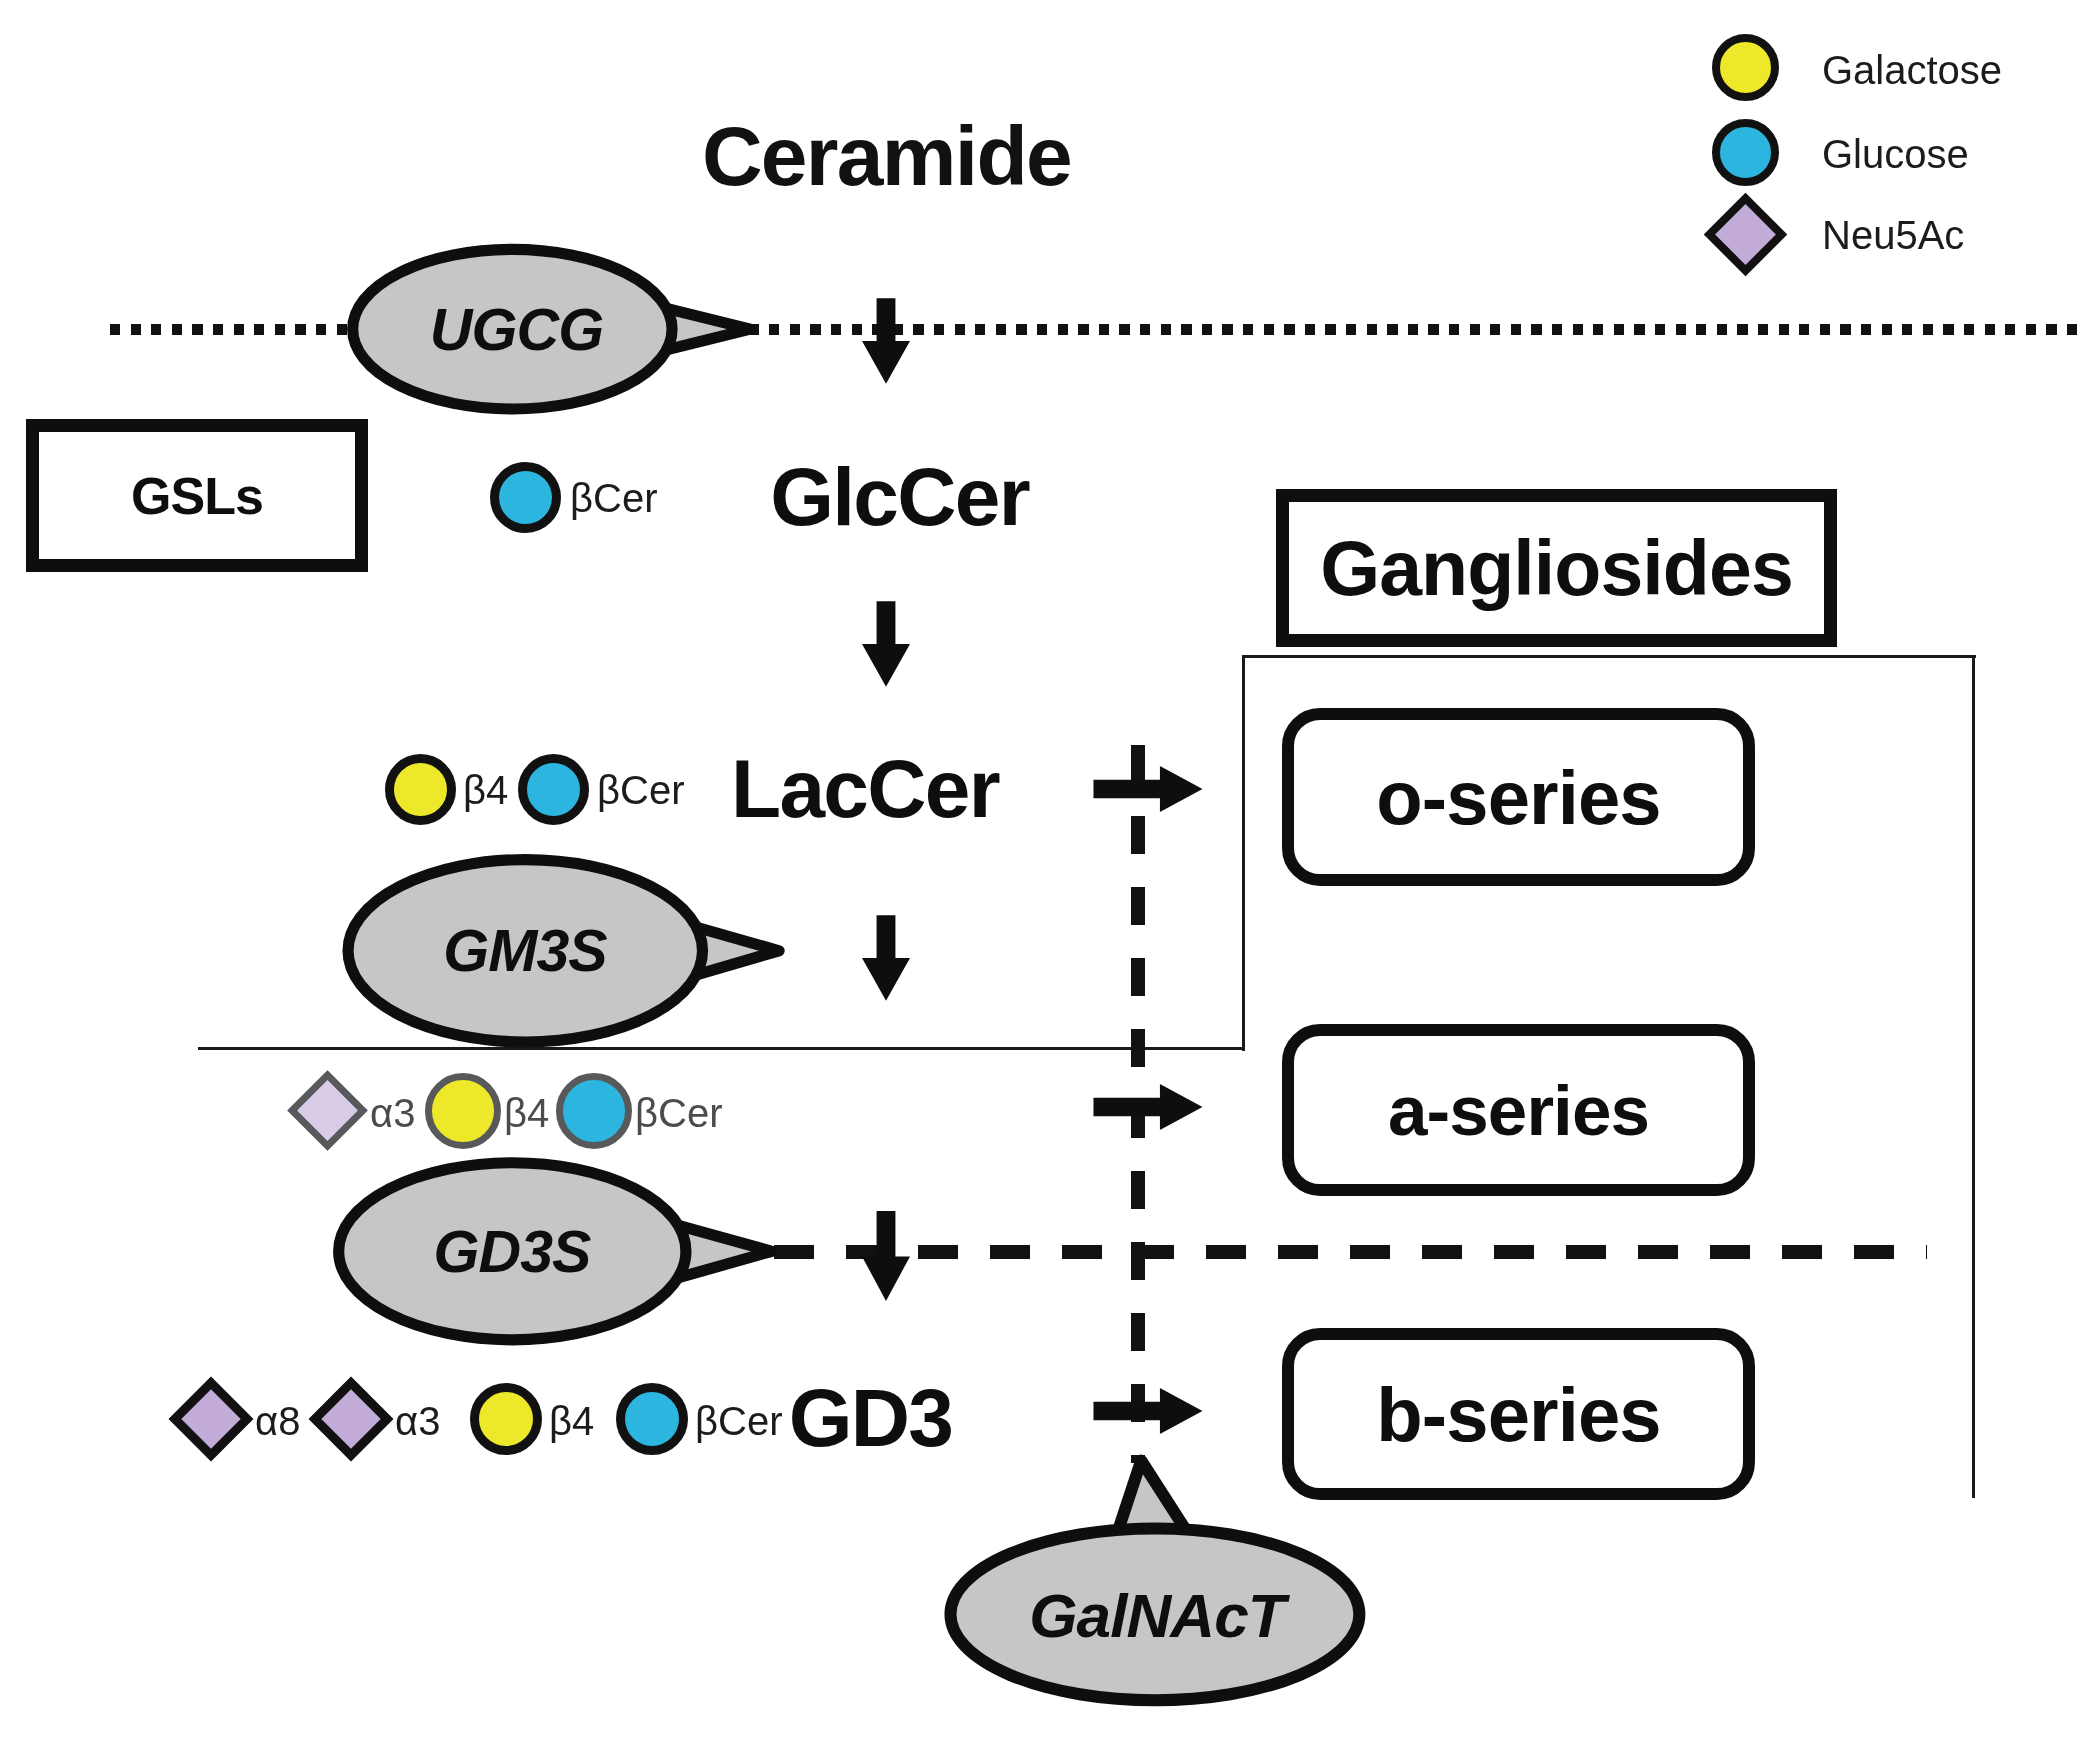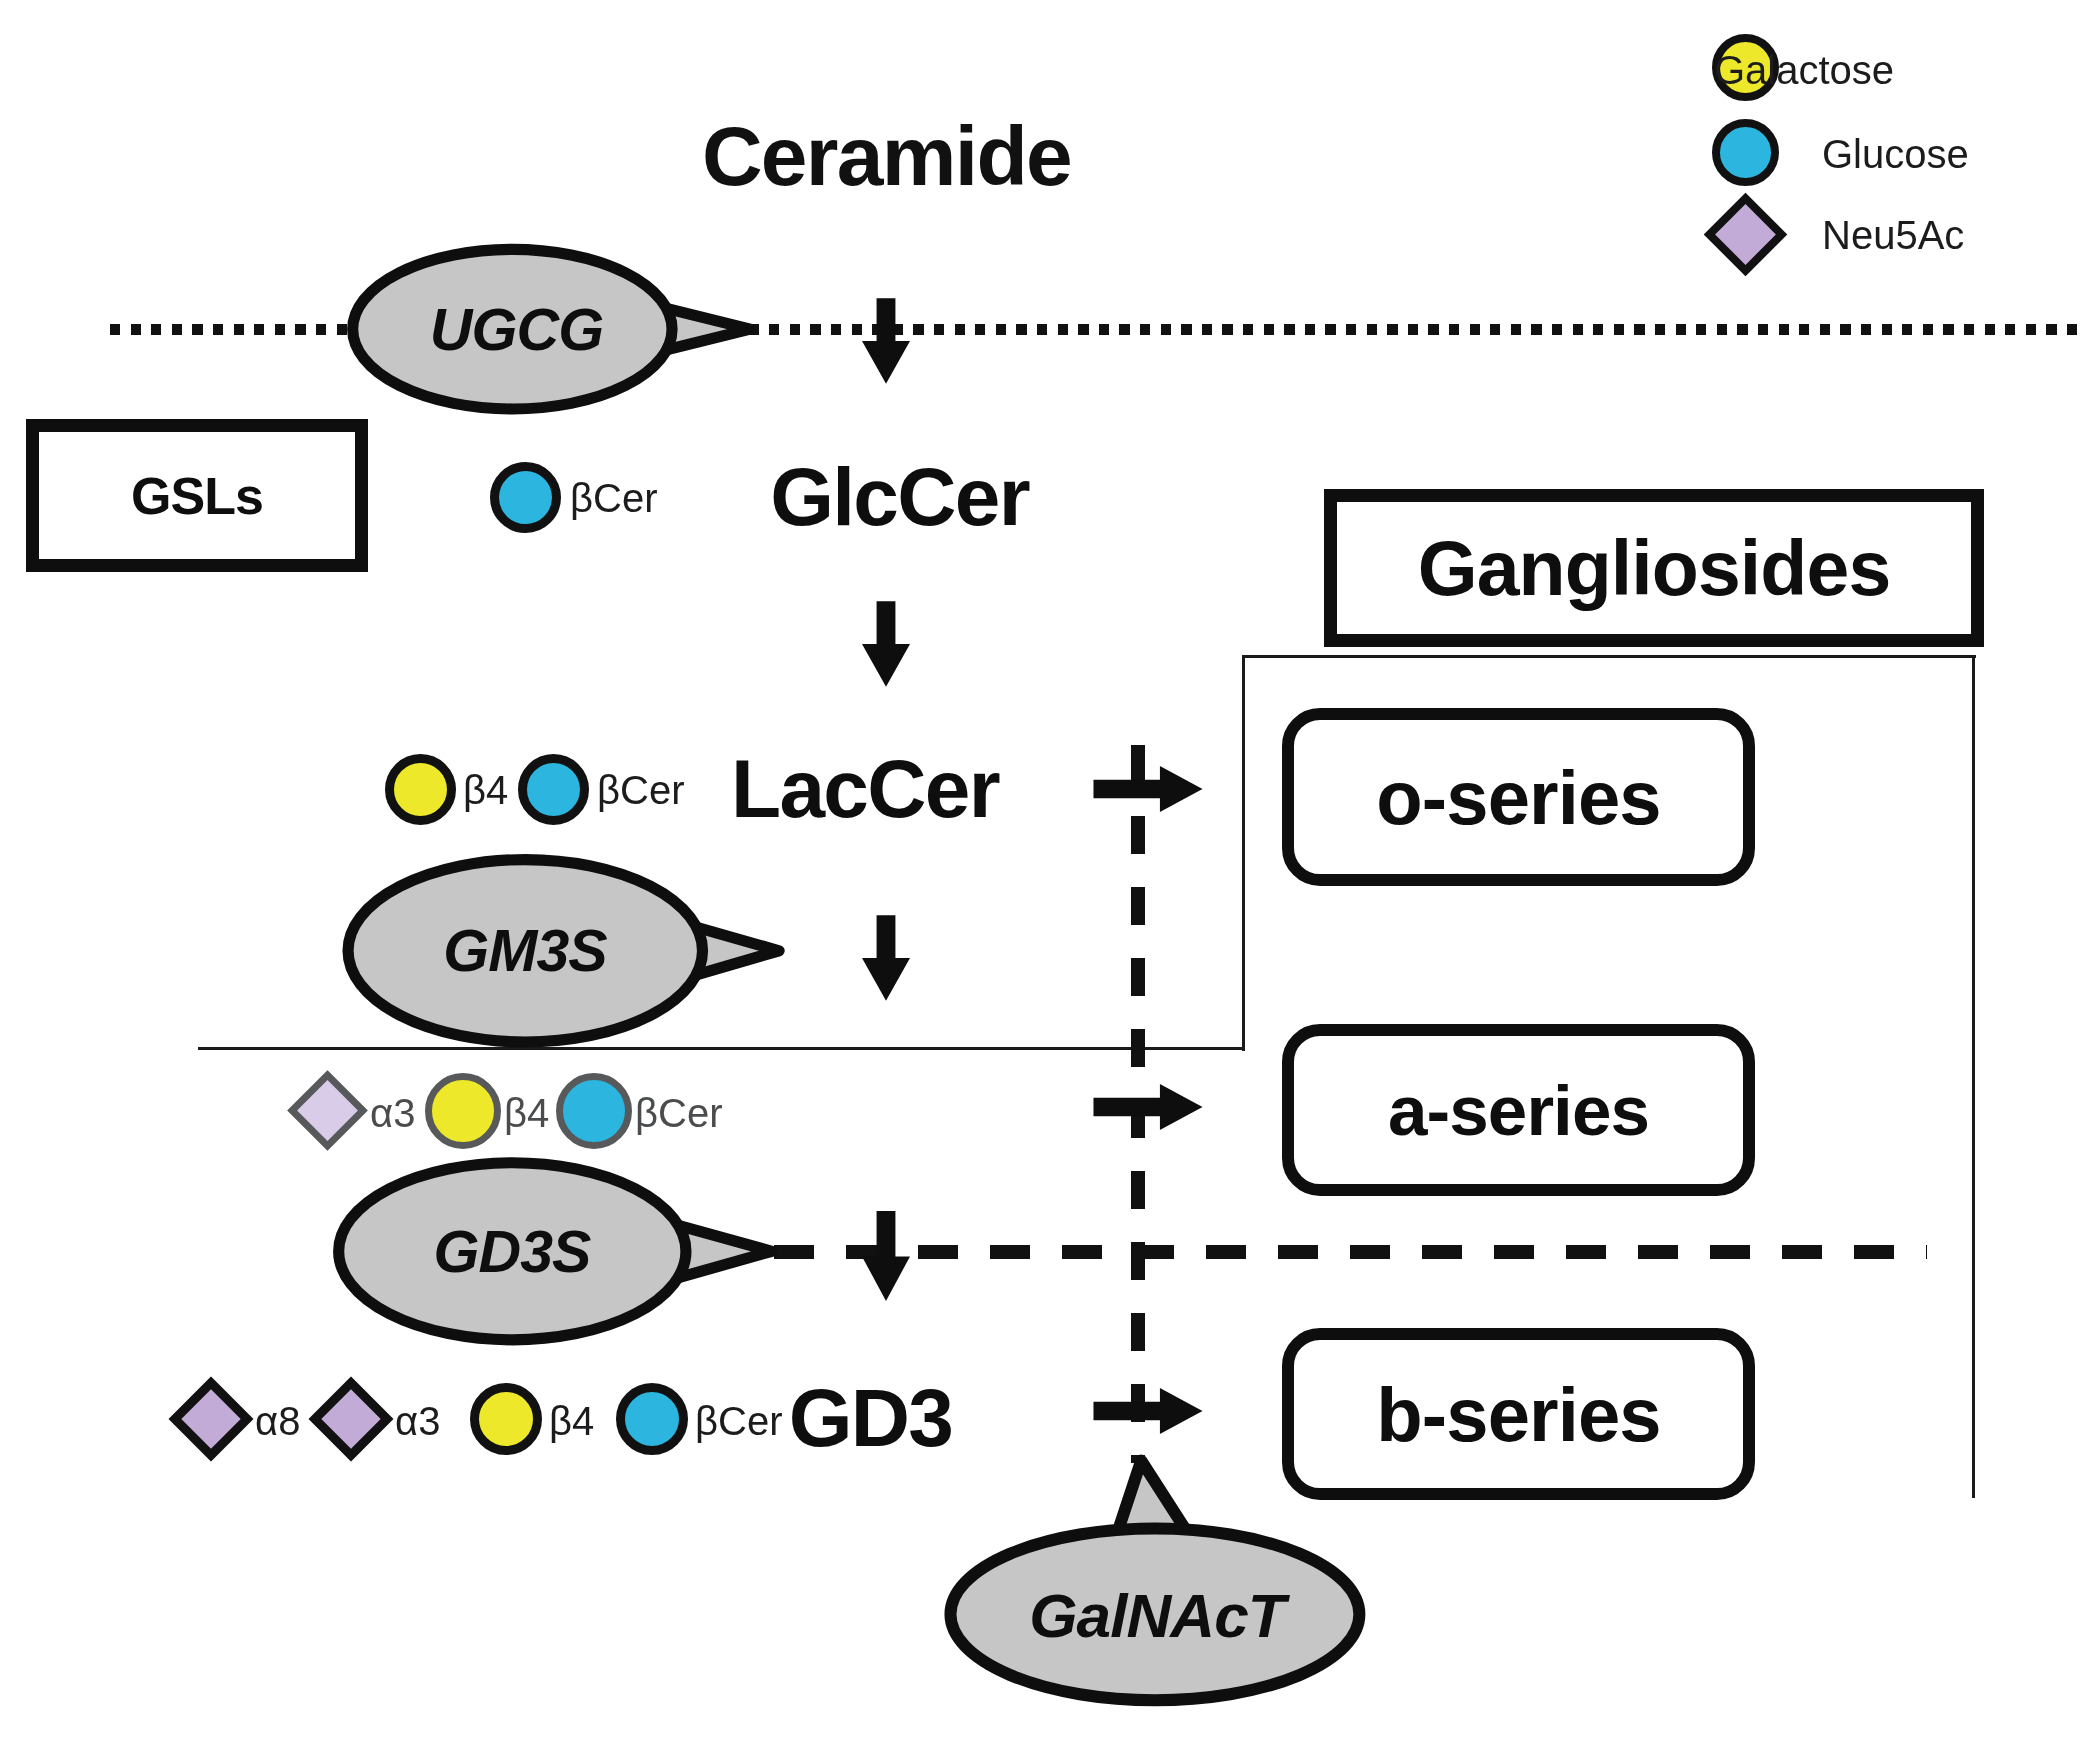--- a/index.html
+++ b/index.html
@@ -35,21 +35,21 @@
   <div class="abs thin-line" style="left:1242px;top:655px;width:3.4px;height:396px;"></div>
   <div class="abs thin-line" style="left:198px;top:1047px;width:1047px;height:3.4px;"></div>
   <div class="abs thin-line" style="left:1972px;top:655px;width:3.4px;height:843px;"></div>
 
   <div class="abs dashed-v" style="left:1131px;top:745px;width:13.8px;height:718px;"></div>
   <div class="abs dashed-h" style="left:774px;top:1245px;width:1153px;height:13.8px;"></div>
 
   <div class="abs txt" style="left:594px;top:114px;width:585px;font-weight:800;font-size:84px;line-height:1;letter-spacing:-1.7px;text-align:center;">Ceramide</div>
 
   <div class="abs sugar-circle" style="left: 1712px; top: 34px; width: 67px; height: 67px; border-width: 8.6px; background-color: rgb(237, 232, 41);"></div>
-  <div class="abs txt legend-label" style="left:1714px;top:50px;">Galactose</div>
+  <div class="abs txt legend-label" style="left:1822px;top:50px;">Galactose</div>
 
   <div class="abs sugar-circle" style="left: 1712px; top: 119px; width: 67px; height: 67px; border-width: 8.6px; background-color: rgb(44, 181, 222);"></div>
   <div class="abs txt legend-label" style="left:1822px;top:134px;">Glucose</div>
 
   <div class="abs sugar-diamond" style="left: 1716px; top: 205px; width: 59px; height: 59px; border-width: 8.6px; background-color: rgb(194, 171, 214);"></div>
   <div class="abs txt legend-label" style="left:1822px;top:215px;">Neu5Ac</div>
 
   <svg class="abs" style="left:336px;top:239px;" width="430" height="182" viewBox="0 0 500 212">
     <polygon points="300,60 482,105 300,150" fill="#C6C6C6" stroke="#0e0e0e" stroke-width="13" stroke-linejoin="round"></polygon>
     <ellipse cx="205" cy="105" rx="186" ry="93" fill="#C6C6C6" stroke="#0e0e0e" stroke-width="13"></ellipse>
@@ -71,21 +71,21 @@
   <svg class="abs" style="left:938px;top:1452px;" width="439" height="262" viewBox="0 0 510 305">
     <polygon points="198,125 236,10 310,125" fill="#C6C6C6" stroke="#0e0e0e" stroke-width="14" stroke-linejoin="round"></polygon>
     <ellipse cx="252" cy="189" rx="238" ry="100" fill="#C6C6C6" stroke="#0e0e0e" stroke-width="14"></ellipse>
   </svg>
   <div class="abs txt enz-label" style="left:989px;top:1585px;width:336px;font-size:62px;line-height:1;">GalNAcT</div>
 
   <div class="abs outline-box" style="left:26px;top:419px;width:342px;height:153px;">
     <span class="txt box-label" style="font-size:52px;">GSLs</span>
   </div>
 
-  <div class="abs outline-box" style="left:1276px;top:489px;width:660px;height:158px;margin-left:48px;">
+  <div class="abs outline-box" style="left:1276px;top:489px;width:561px;height:158px;">
     <span class="txt box-label" style="font-size:77px;">Gangliosides</span>
   </div>
 
   <div class="abs series-box" style="left:1282px;top:708px;width:473px;height:178px;">
     <span class="txt box-label" style="font-size:76px;">o-series</span>
   </div>
   <div class="abs series-box" style="left:1282px;top:1024px;width:473px;height:172px;">
     <span class="txt box-label" style="font-size:71px;">a-series</span>
   </div>
   <div class="abs txt met-label" style="left:736px;top:456px;width:327px;">GlcCer</div>

